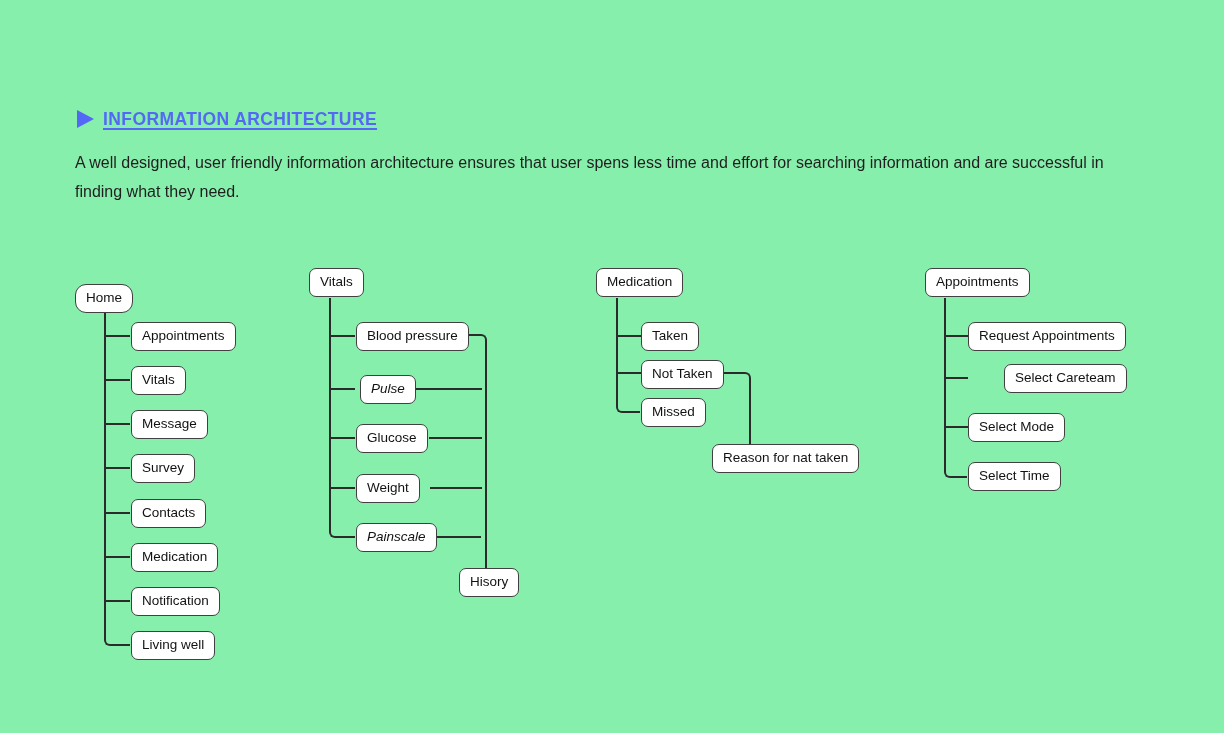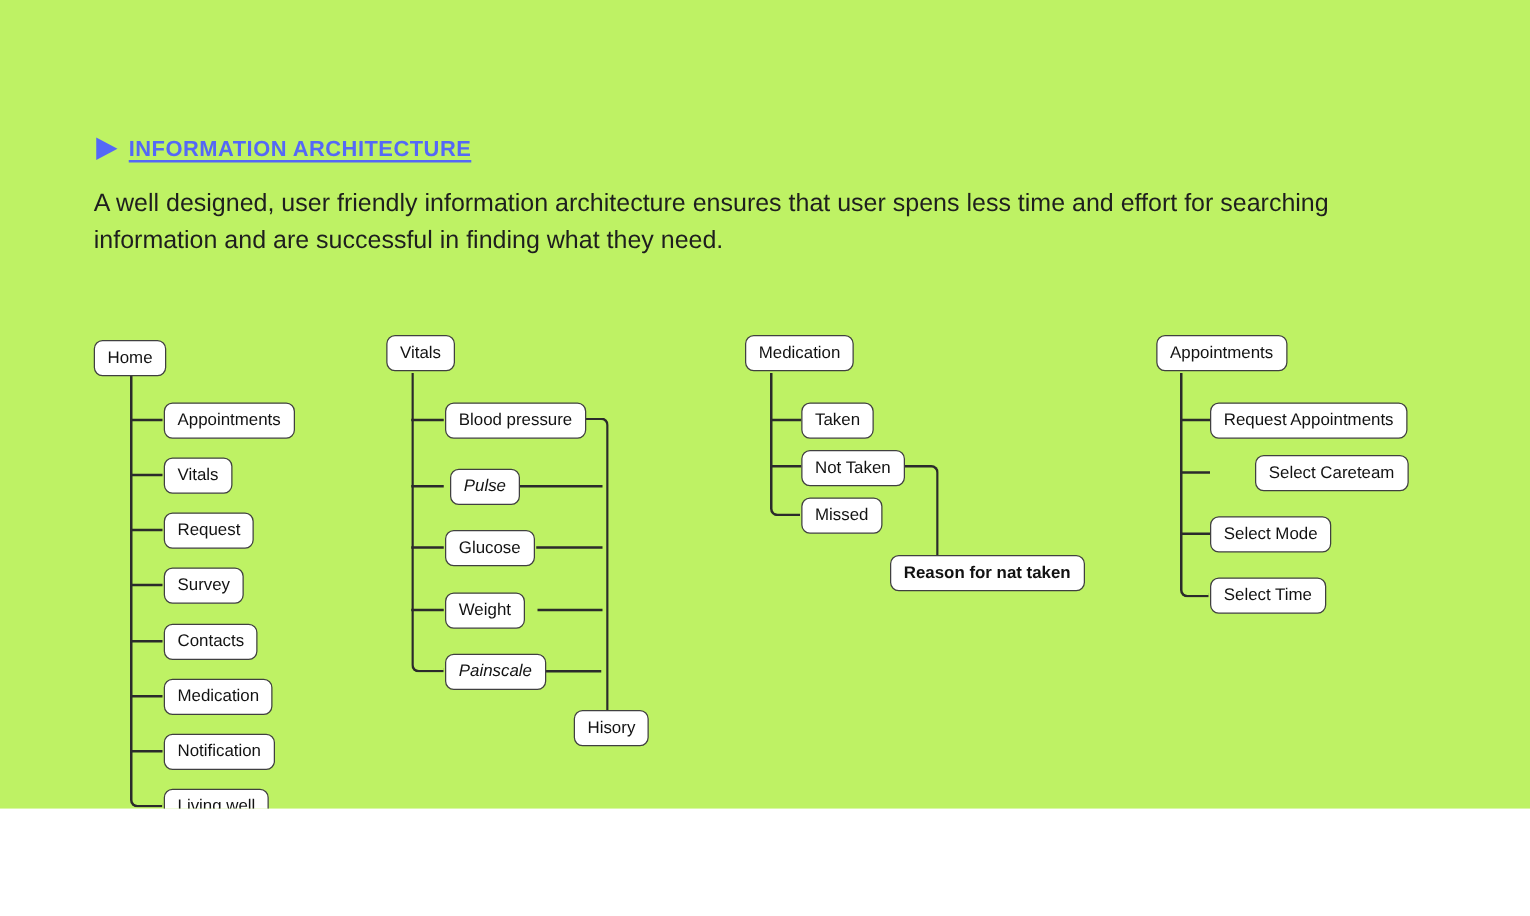--- a/index.html
+++ b/index.html
@@ -1,55 +1,55 @@
 <!DOCTYPE html>
 <html><head>
 <meta charset="utf-8">
 <style>
   html,body{margin:0;padding:0;background:#ffffff;}
   #canvas{
-    position:relative;width:1224px;height:647px;background:#bef264;overflow:hidden;
+    position:relative;width:1224px;height:733px;background:#86efac;overflow:hidden;
     font-family:"Liberation Sans",sans-serif;
   }
   *{box-sizing:border-box;}
 
   
   .tri{
     position:absolute;left:77px;top:110px;width:0;height:0;
     border-left:17px solid #5468f7;border-top:9.5px solid transparent;border-bottom:9.5px solid transparent;
   }
   .title{
     position:absolute;left:103px;top:109px;
     font-size:17.5px;font-weight:bold;letter-spacing:.4px;color:#5468f7;
     text-decoration:underline;text-decoration-thickness:2px;text-underline-offset:3px;
     cursor:pointer;white-space:nowrap;
   }
   .intro{
     position:absolute;left:75px;top:149px;width:1078px;
-    font-size:20px;line-height:28.5px;color:#1e1e1e;
+    font-size:16px;line-height:28.5px;color:#1e1e1e;
   }
 
   
   .node{
     position:absolute;height:29px;line-height:26px;padding:0 10px;
     background:#fff;border:1.5px solid #404040;border-radius:7px;
     font-size:13.5px;color:#121212;white-space:nowrap;text-align:center;
   }
   .hline{position:absolute;height:2px;background:#2b2b2b;}
   .trunk{
     position:absolute;border-left:2px solid #2b2b2b;border-bottom:2px solid #2b2b2b;
     border-bottom-left-radius:6px;
   }
   .elbow{
     position:absolute;border-top:2px solid #2b2b2b;border-right:2px solid #2b2b2b;
     border-top-right-radius:6px;
   }
 
   
-  #t1-root{left:75px;top:272px;}
+  #t1-root{left:75px;top:284px;border-radius:11px;}
   #t1-trunk{left:104px;top:298px;width:26px;height:348px;}
   #t1-s0{left:104px;top:335px;width:26px;}
   #t1-s1{left:104px;top:379px;width:26px;}
   #t1-s2{left:104px;top:423px;width:26px;}
   #t1-s3{left:104px;top:467px;width:26px;}
   #t1-s4{left:104px;top:512px;width:26px;}
   #t1-s5{left:104px;top:556px;width:26px;}
   #t1-s6{left:104px;top:600px;width:26px;}
   #t1-c0{left:131px;top:322px;}
   #t1-c1{left:131px;top:366px;}
@@ -81,21 +81,21 @@
 
   
   #t3-root{left:596px;top:268px;}
   #t3-trunk{left:616px;top:298px;width:24px;height:115px;}
   #t3-s0{left:616px;top:335px;width:25px;}
   #t3-s1{left:616px;top:372px;width:25px;}
   #t3-c0{left:641px;top:322px;}
   #t3-c1{left:641px;top:360px;}
   #t3-c2{left:641px;top:398px;}
   #t3-elbow{left:723px;top:372px;width:28px;height:72px;}
-  #t3-reason{left:712px;top:444px;font-weight:bold;}
+  #t3-reason{left:712px;top:444px;}
 
   
   #t4-root{left:925px;top:268px;}
   #t4-trunk{left:944px;top:298px;width:23px;height:180px;}
   #t4-s0{left:944px;top:335px;width:24px;}
   #t4-s1{left:944px;top:377px;width:24px;}
   #t4-s2{left:944px;top:426px;width:24px;}
   #t4-c0{left:968px;top:322px;}
   #t4-c1{left:968px;top:364px;margin-left:36px;}
   #t4-c2{left:968px;top:413px;}
@@ -114,21 +114,21 @@
   <div class="hline" id="t1-s0"></div>
   <div class="hline" id="t1-s1"></div>
   <div class="hline" id="t1-s2"></div>
   <div class="hline" id="t1-s3"></div>
   <div class="hline" id="t1-s4"></div>
   <div class="hline" id="t1-s5"></div>
   <div class="hline" id="t1-s6"></div>
   <div class="node" id="t1-root">Home</div>
   <div class="node" id="t1-c0">Appointments</div>
   <div class="node" id="t1-c1">Vitals</div>
-  <div class="node" id="t1-c2">Request</div>
+  <div class="node" id="t1-c2">Message</div>
   <div class="node" id="t1-c3">Survey</div>
   <div class="node" id="t1-c4">Contacts</div>
   <div class="node" id="t1-c5">Medication</div>
   <div class="node" id="t1-c6">Notification</div>
   <div class="node" id="t1-c7">Living well</div>
 
   <div class="trunk" id="t2-trunk"></div>
   <div class="hline" id="t2-s0"></div>
   <div class="hline" id="t2-s1"></div>
   <div class="hline" id="t2-s2"></div>

